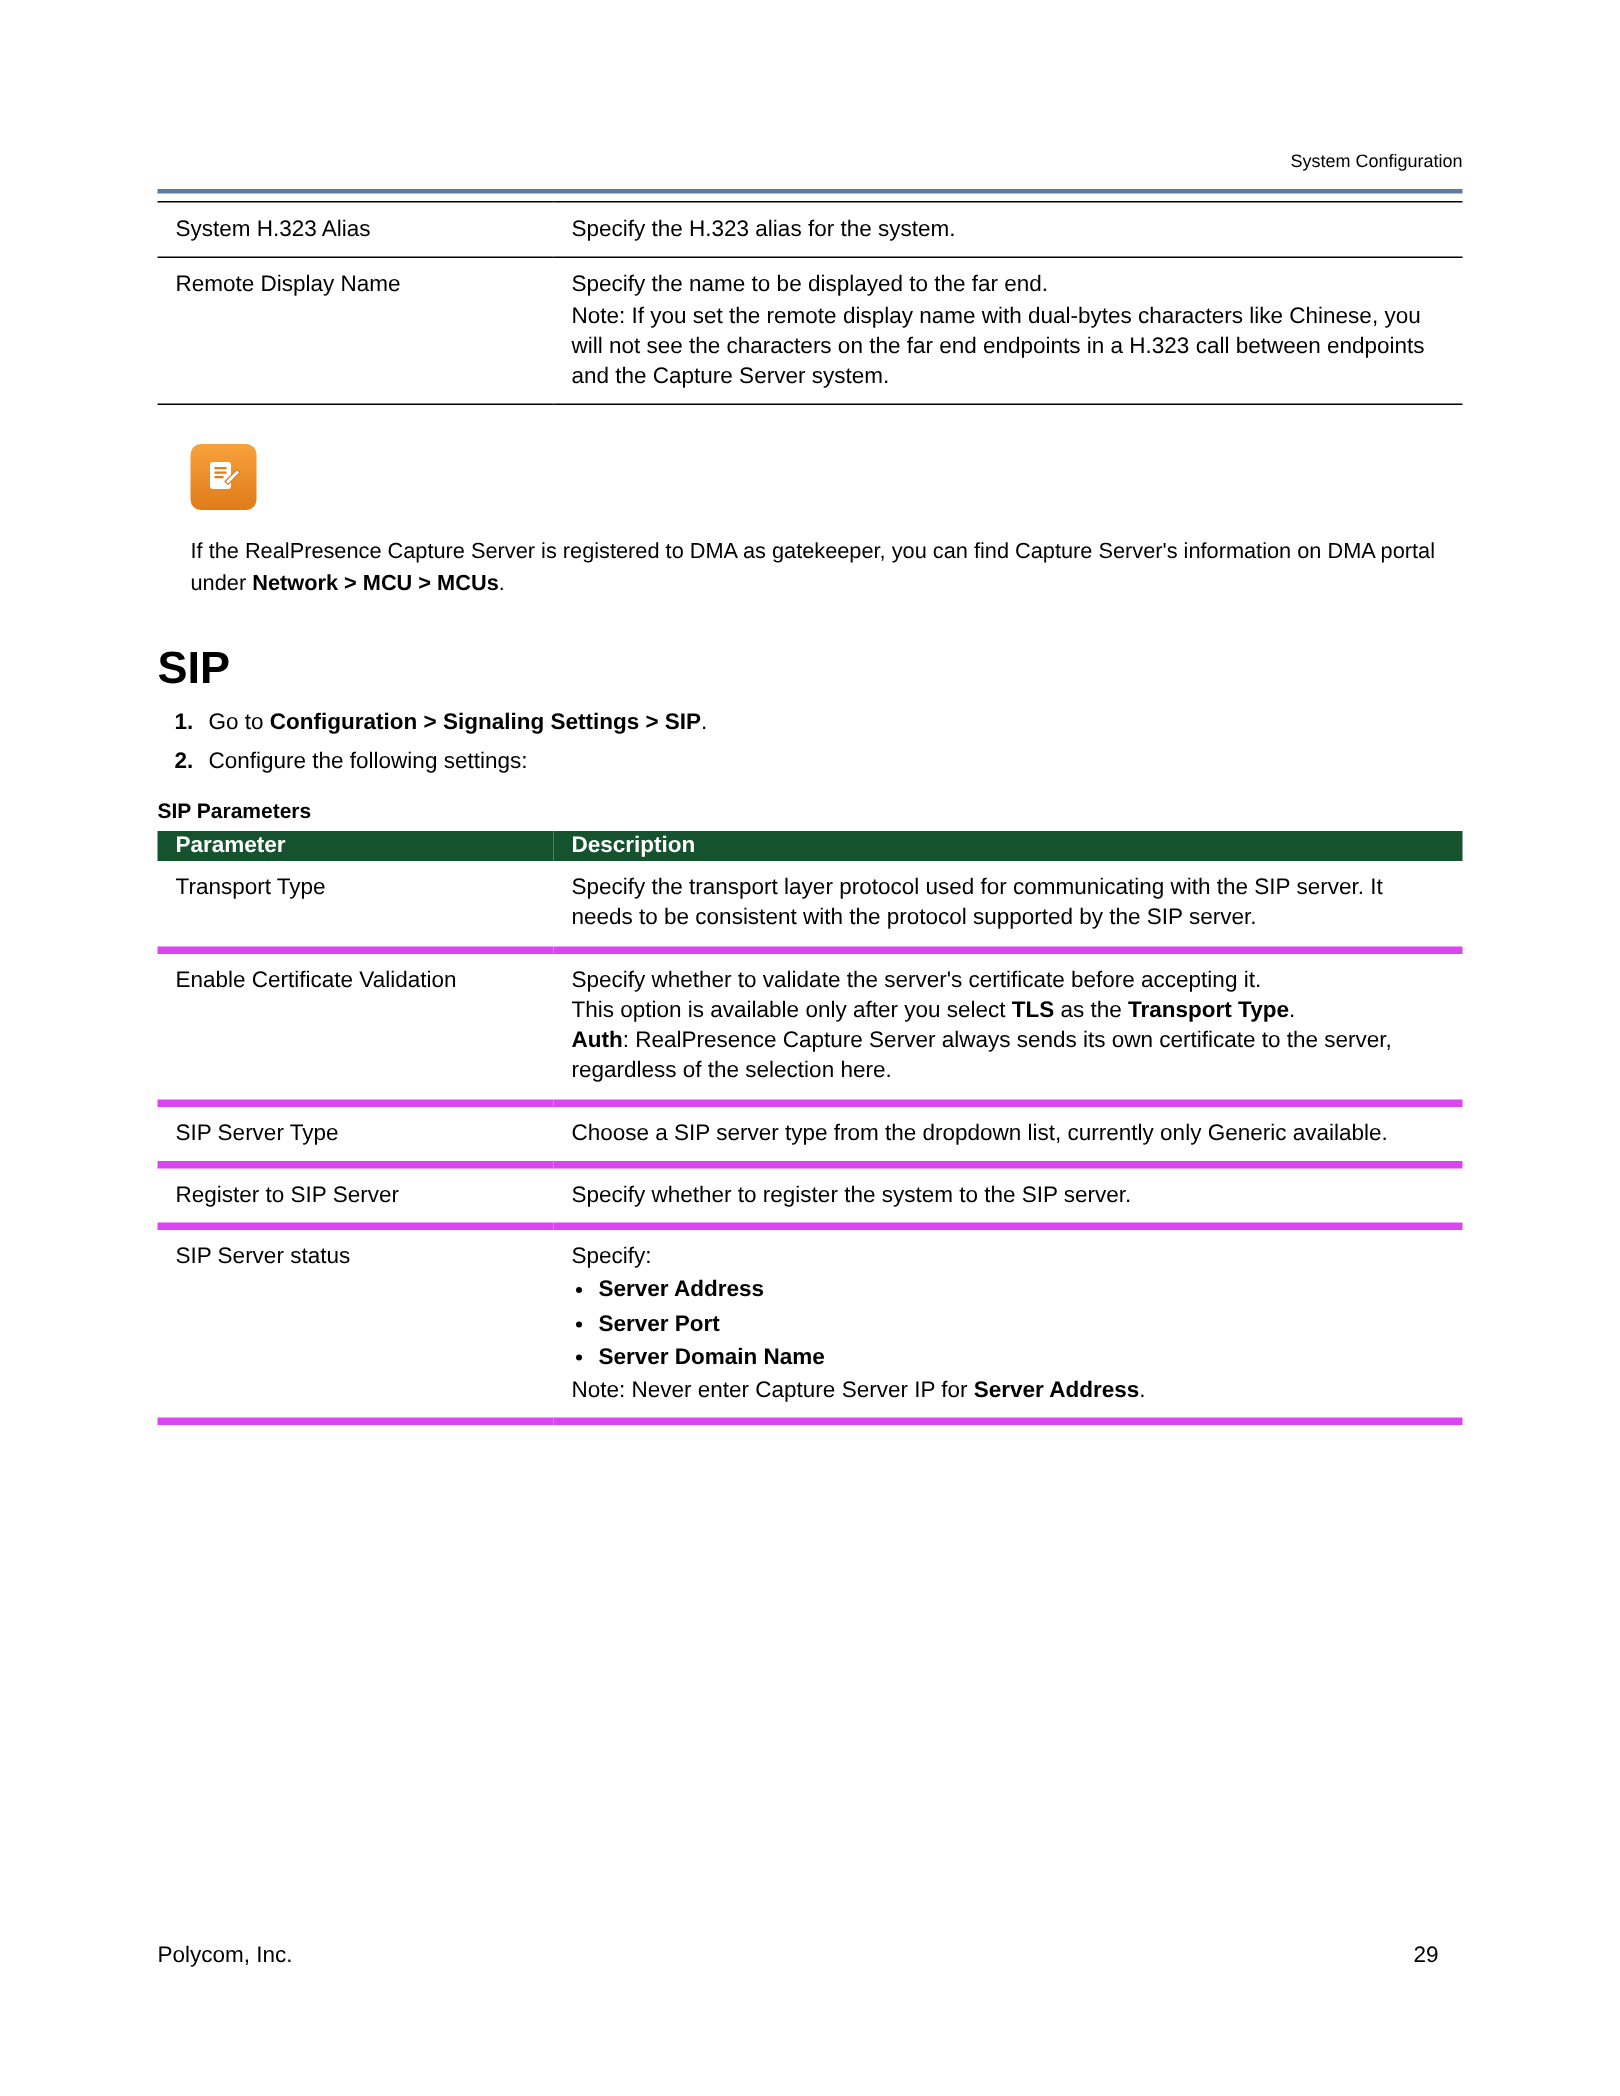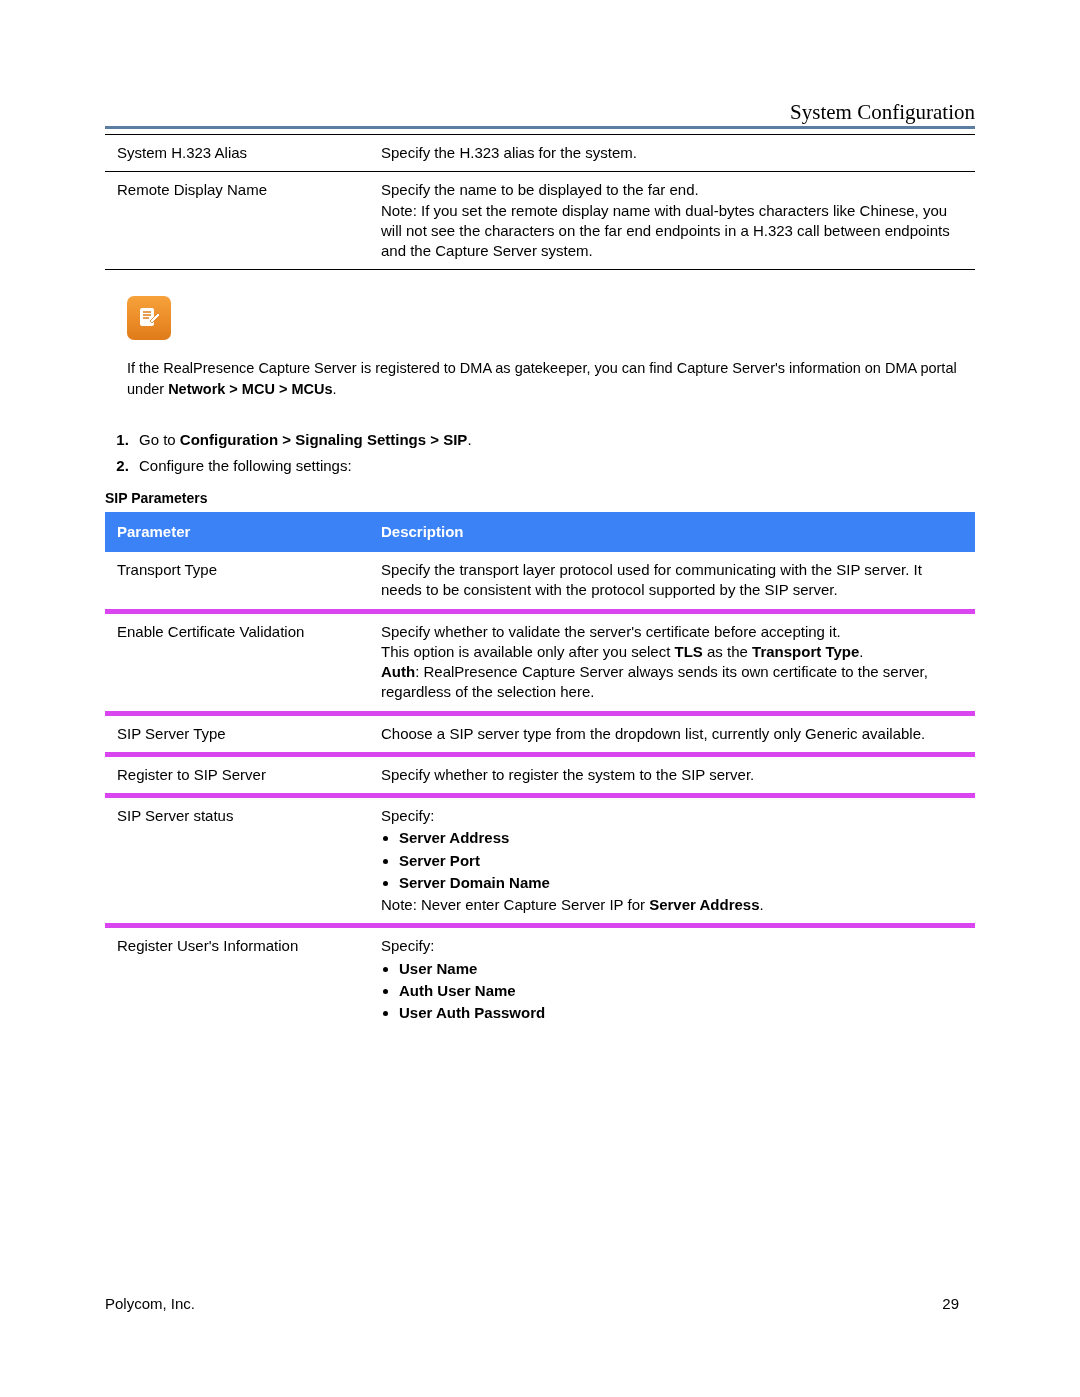--- a/index.html
+++ b/index.html
@@ -14,22 +14,21 @@
     width: 1080px;
     height: 1397px;
     position: relative;
     box-sizing: border-box;
     padding: 100px 105px 0 105px;
   }
   .header-right {
     position: absolute;
     top: 100px;
     right: 105px;
-    font-size: 21px;
-    font-family: Liberation Serif, serif;
+    font-size: 12px;
   }
   .rule {
     position: absolute;
     top: 126px;
     left: 105px;
     right: 105px;
     height: 3px;
     background: #5b7ea0;
   }
   .content {
@@ -50,24 +49,24 @@
   table.param-table .col1 {
     width: 240px;
   }
   table.param-table tbody tr {
     border-top: 1px solid #000;
   }
   table.param-table tbody tr:last-child td {
     border-bottom: 1px solid #000;
   }
   table.param-table.thead-blue thead th {
-    background: #3b82f6;
+    background: #14532d;
     color: #fff;
     font-weight: bold;
-    padding: 10px 12px;
+    padding: 0 12px;
   }
   table.param-table.thead-blue tbody tr:first-child {
     border-top: none;
   }
   table.param-table.thead-blue tbody tr td {
     border-bottom: 5px solid #d946ef;
   }
   table.top-table tbody tr:first-child {
     border-top: 1px solid #000;
   }
@@ -179,20 +178,21 @@
           <line x1="9" y1="12" x2="17" y2="12" stroke="#e07b1a" stroke-width="1.5"></line>
           <line x1="9" y1="15" x2="15" y2="15" stroke="#e07b1a" stroke-width="1.5"></line>
           <path d="M16 18 L24 10 L26 12 L18 20 Z" fill="#fff" stroke="#e07b1a" stroke-width="0.8"></path>
         </svg>
       </div>
       <div class="note-text">
         <span>If the RealPresence Capture Server is registered to DMA as gatekeeper, you can find Capture Server's information on DMA portal under </span><span class="strong">Network &gt; MCU &gt; MCUs</span><span>.</span>
       </div>
     </div>
 
+    <h1 class="section">SIP</h1>
 
     <ol class="steps">
       <li>
         <span>Go to </span><span class="strong">Configuration &gt; Signaling Settings &gt; SIP</span><span>.</span>
       </li>
       <li>Configure the following settings:</li>
     </ol>
 
     <div class="table-caption">SIP Parameters</div>
 
@@ -229,31 +229,20 @@
           <td>
             <span>Specify:</span>
             <ul class="bullets">
               <li class="strong">Server Address</li>
               <li class="strong">Server Port</li>
               <li class="strong">Server Domain Name</li>
             </ul>
             <span>Note: Never enter Capture Server IP for </span><span class="strong">Server Address</span><span>.</span>
           </td>
         </tr>
-        <tr style="border-bottom:none;">
-          <td class="col1" style="border-bottom:none;">Register User's Information</td>
-          <td style="border-bottom:none;">
-            <span>Specify:</span>
-            <ul class="bullets">
-              <li class="strong">User Name</li>
-              <li class="strong">Auth User Name</li>
-              <li class="strong">User Auth Password</li>
-            </ul>
-          </td>
-        </tr>
       </tbody>
     </table>
 
   </div>
 
   <div class="footer">
     <span>Polycom, Inc.</span>
     <span>29</span>
   </div>
 </div>

